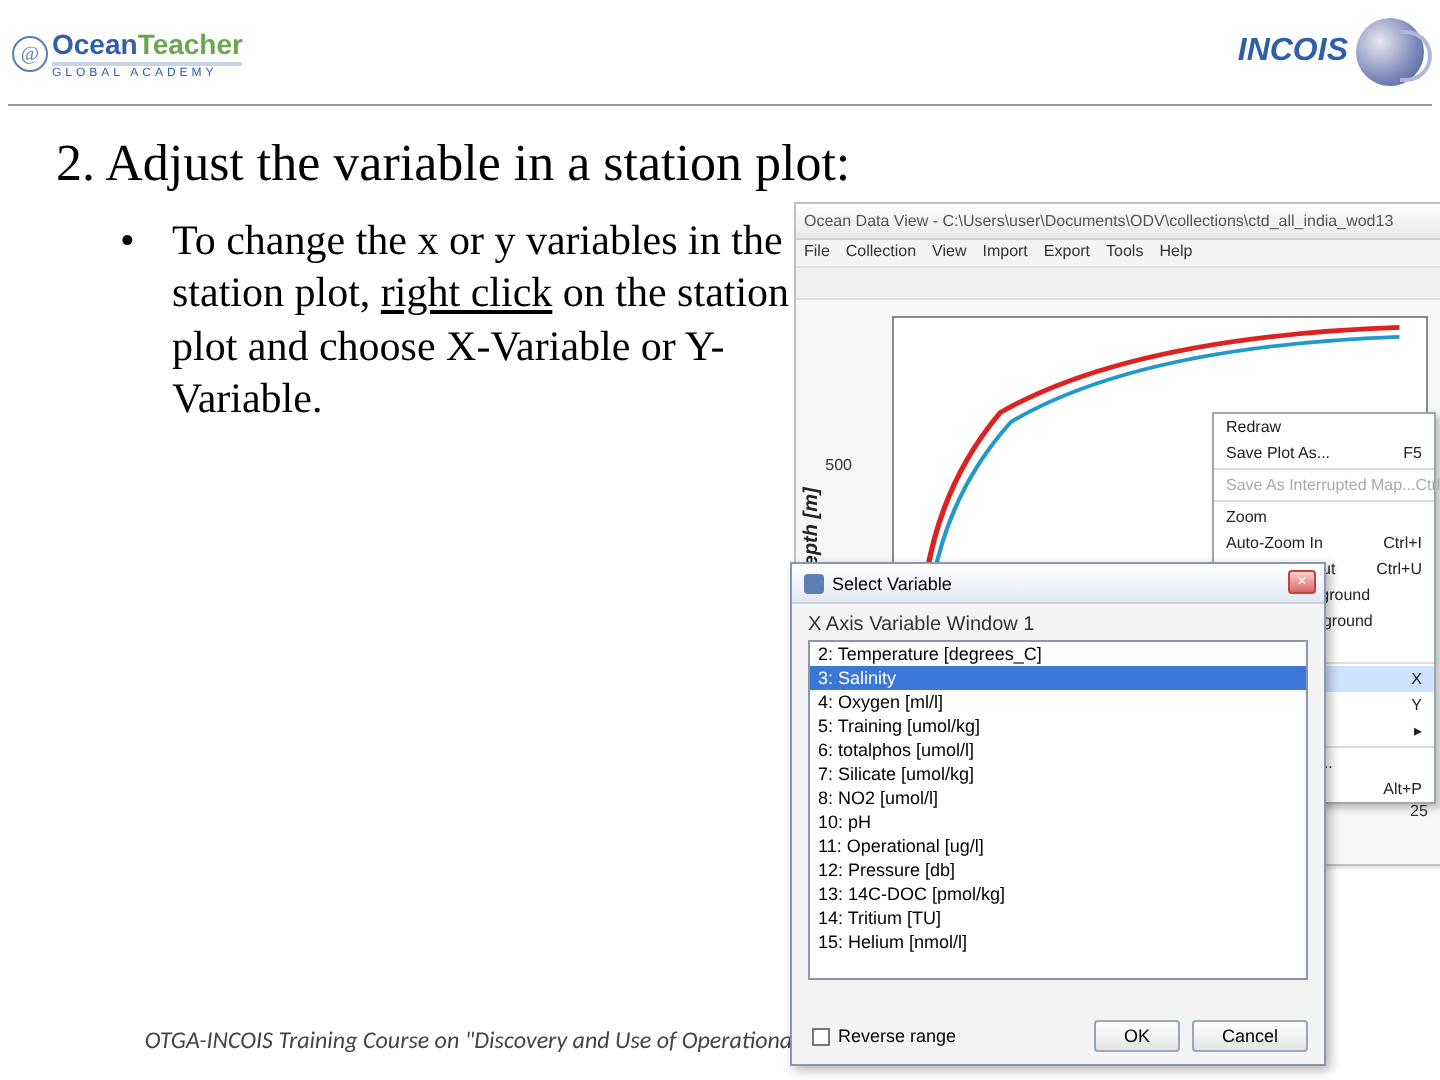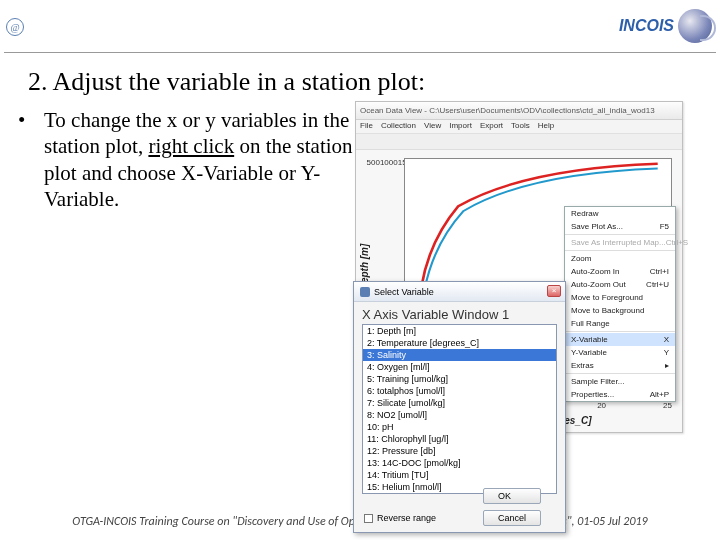--- a/index.html
+++ b/index.html
@@ -11,65 +11,69 @@
   .logo-ot .ot-text { font-family: Arial, sans-serif; font-size:14px; line-height:1; }
   .logo-ot .ot-ocean { color:#2d5faa; font-weight:bold; }
   .logo-ot .ot-teach { color:#6aa84f; font-weight:bold; }
   .logo-ot .ot-ga { display:block; font-size:6px; letter-spacing:2px; color:#2d5faa; border-top:2px solid #c5d4e8; margin-top:2px; padding-top:1px;}
   .logo-incois { width: 110px; height: 40px; display:flex; align-items:center; justify-content:flex-end; gap:4px; }
   .logo-incois .globe { width:34px; height:34px; border-radius:50%; background: radial-gradient(circle at 35% 35%, #e8e8f0 0%, #7a86b8 60%, #4a5a8a 100%); position:relative; }
   .logo-incois .globe::after{content:"";position:absolute;right:-4px;top:6px;width:14px;height:22px;border:2px solid #b0b8d8;border-left:none;border-radius:0 14px 14px 0;}
   .logo-incois .inc-text { font-family: Arial, sans-serif; font-size:16px; font-weight:bold; font-style:italic; color:#2d5faa; }
   .divider { height:1px; background:#999; margin:0 4px; }
   .title { font-size: 26px; padding: 14px 0 10px 28px; font-family: "Times New Roman", serif; }
-  .body { display:flex; padding: 0 12px 0 8px; }
+  .body { display:flex; padding: 0 12px 0 8px; margin-left: 42px; }
   .text-col { width: 345px; padding-left:10px; }
   ul.bullets { list-style:none; font-size:21px; line-height:1.25; }
   ul.bullets li { position:relative; padding-left:26px; margin-bottom:28px; }
   ul.bullets li::before { content:"•"; position:absolute; left:0; top:0; }
   .u { text-decoration: underline; }
   .graphic-col { flex:1; position:relative; }
   .app-window { position:absolute; left:2px; top:-6px; width:328px; height:332px; border:1px solid #bfbfbf; background:#f7f7f7; box-shadow:1px 1px 2px rgba(0,0,0,.15); font-family: Arial, sans-serif; }
   .app-titlebar { height:18px; background:linear-gradient(#fdfdfd,#eaeaea); border-bottom:1px solid #d0d0d0; font-size:8px; color:#555; padding:3px 4px; display:flex; align-items:center; gap:3px;}
   .app-menubar { height:14px; font-size:8px; color:#333; padding:1px 4px; border-bottom:1px solid #e0e0e0; display:flex; gap:8px; background:#f4f4f4;}
   .app-toolbar { height:16px; background:#efefef; border-bottom:1px solid #ddd; }
   .plot-area { position:absolute; left:48px; top:56px; right:10px; bottom:36px; background:#fff; border:1px solid #888;}
   .ylab { position:absolute; left:8px; top:50%; transform:translate(-50%,-50%) rotate(-90deg); font-size:10px; font-style:italic; font-weight:bold; color:#222;}
   .xlab { position:absolute; bottom:6px; left:50%; transform:translateX(-40%); font-size:10px; font-style:italic; font-weight:bold; color:#222;}
   .xticks { position:absolute; bottom:22px; left:48px; right:10px; display:flex; justify-content:space-between; font-size:8px; color:#333;}
-  .yticks { position:absolute; top:56px; bottom:36px; left:26px; display:flex; flex-direction:row; justify-content:center; font-size:8px; color:#333; text-align:right; width:18px;}
+  .yticks { position:absolute; top:56px; bottom:36px; left:10px; display:flex; flex-direction:column; justify-content:space-between; font-size:8px; color:#333; text-align:right; width:18px;}
   .curve { position:absolute; inset:0; }
   .curve svg { width:100%; height:100%; }
   .context-menu { position:absolute; right:6px; top:104px; width:112px; background:#fff; border:1px solid #9aa; box-shadow:2px 2px 4px rgba(0,0,0,.25); font-size:8px; color:#222; z-index:5;}
   .context-menu .mi { padding:2px 6px; display:flex; justify-content:space-between; white-space:nowrap;}
   .context-menu .sep { height:1px; background:#ddd; margin:1px 0;}
   .context-menu .hl { background:#cfe3ff; }
   .context-menu .dim { color:#aaa; }
-  .dialog { position:absolute; left:0px; top:174px; width:213px; height:252px; background:#f4f4f4; border:1px solid #8a97b0; box-shadow:2px 2px 5px rgba(0,0,0,.3); font-family: Arial, sans-serif; z-index:6;}
+  .dialog { position:absolute; left:0px; top:174px; width:268px; height:252px; background:#f4f4f4; border:1px solid #8a97b0; box-shadow:2px 2px 5px rgba(0,0,0,.3); font-family: Arial, sans-serif; z-index:6;}
   .dialog .dlg-title { height:20px; background:linear-gradient(#fff,#e3e9f2); border-bottom:1px solid #c8d0dc; font-size:9px; padding:4px 6px; display:flex; align-items:center; gap:4px;}
   .dialog .dlg-title .dlg-icon{width:10px;height:10px;background:#5b7fb3;border-radius:2px;}
-  .dialog .field-label { font-size:13px; padding:5px 8px 2px; color:#333;}
+  .dialog .field-label { font-size:10px; padding:5px 8px 2px; color:#333;}
   .dialog .listbox { margin:0 8px; height:170px; background:#fff; border:1px solid #8a97b0; overflow:hidden; font-size:9px; line-height:12px;}
   .dialog .listbox .opt { padding:0 4px; white-space:nowrap;}
   .dialog .listbox .sel { background:#3a77d6; color:#fff;}
-  .dialog .btnrow { position:absolute; bottom:6px; right:24px; display:flex; gap:6px;flex-direction:column;}
+  .dialog .btnrow { position:absolute; bottom:6px; right:8px; display:flex; gap:6px;}
   .dialog .btnrow .btn { font-size:9px; padding:2px 14px; background:linear-gradient(#fefefe,#e4e4e4); border:1px solid #9aa7b8; border-radius:2px;}
   .dialog .chk { position:absolute; bottom:9px; left:10px; font-size:9px; display:flex; align-items:center; gap:4px;}
   .dialog .chk .box{width:9px;height:9px;border:1px solid #777;background:#fff;}
   .dlg-close{position:absolute;right:4px;top:3px;width:14px;height:12px;background:linear-gradient(#f8d0cc,#d66);border:1px solid #b44;border-radius:2px;color:#fff;font-size:8px;line-height:10px;text-align:center;}
   .footer { position:absolute; bottom:12px; left:0; right:0; text-align:center; font-family: Calibri, Arial, sans-serif; font-style:italic; font-size:12px; color:#444;}
 </style>
 </head>
 <body>
 
 <div class="slide">
 
   <div class="header">
     <div class="logo-ot">
       <span class="at">@</span>
+      <span class="ot-text">
+        <span class="ot-ocean">Ocean</span><span class="ot-teach">Teacher</span>
+        <span class="ot-ga">GLOBAL ACADEMY</span>
+      </span>
     </div>
     <div class="logo-incois">
       <span class="inc-text">INCOIS</span>
       <span class="globe"></span>
     </div>
   </div>
   <div class="divider"></div>
 
   <div class="title">2. Adjust the variable in a station plot:</div>
 
@@ -187,30 +191,29 @@
       </div>
 
       <div class="dialog">
         <div class="dlg-title">
           <span class="dlg-icon"></span>
           <span>Select Variable</span>
           <span class="dlg-close">×</span>
         </div>
         <div class="field-label">X Axis Variable Window 1</div>
         <div class="listbox" id="listbox">
-            <div class="opt">1: Depth [m]</div>
             <div class="opt">2: Temperature [degrees_C]</div>
             <div class="opt sel">3: Salinity</div>
             <div class="opt">4: Oxygen [ml/l]</div>
             <div class="opt">5: Training [umol/kg]</div>
             <div class="opt">6: totalphos [umol/l]</div>
             <div class="opt">7: Silicate [umol/kg]</div>
             <div class="opt">8: NO2 [umol/l]</div>
             <div class="opt">10: pH</div>
-            <div class="opt">11: Chlorophyll [ug/l]</div>
+            <div class="opt">11: Operational [ug/l]</div>
             <div class="opt">12: Pressure [db]</div>
             <div class="opt">13: 14C-DOC [pmol/kg]</div>
             <div class="opt">14: Tritium [TU]</div>
             <div class="opt">15: Helium [nmol/l]</div>
           </div>
         <div class="chk">
           <span class="box"></span>
           <span>Reverse range</span>
         </div>
         <div class="btnrow">

